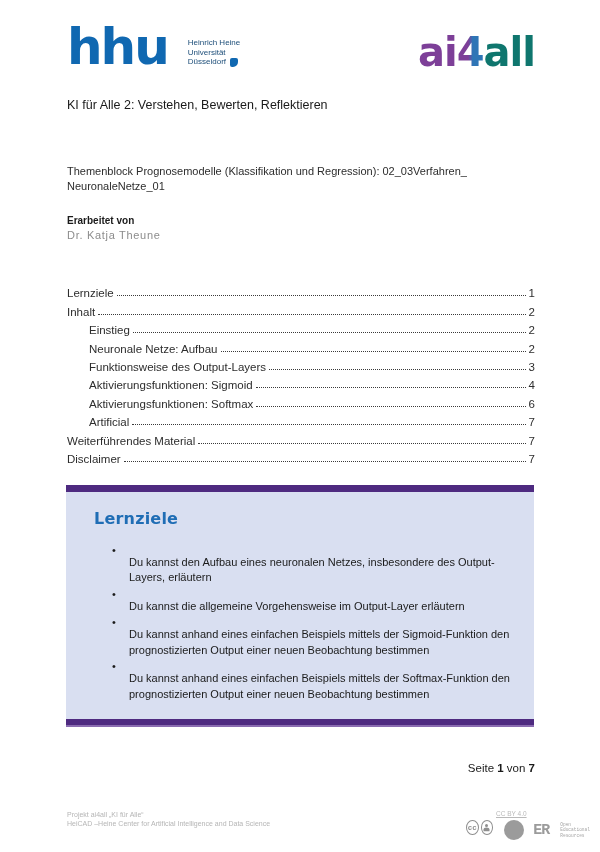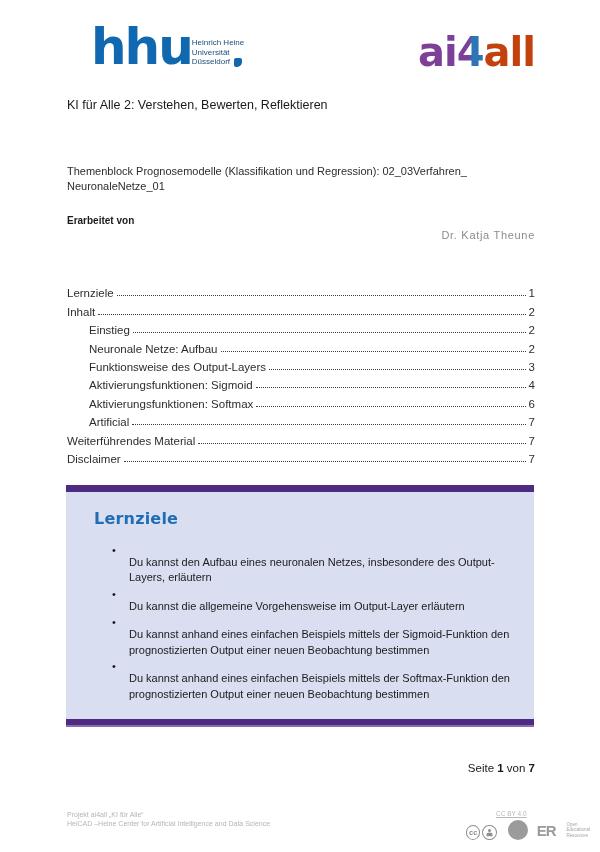--- a/index.html
+++ b/index.html
@@ -4,46 +4,46 @@
 <style>
   html,body{margin:0;padding:0;}
   body{
     width:600px;height:852px;background:#ffffff;overflow:hidden;position:relative;
     font-family:"Liberation Sans","DejaVu Sans",sans-serif;color:#2d2d2d;
   }
   .page{position:absolute;inset:0;padding:0 65px 0 67px;box-sizing:border-box;}
 
   
   .logo-row{display:flex;justify-content:space-between;align-items:flex-start;padding-top:30px;height:58px;}
-  .hhu-logo{display:flex;align-items:flex-end;gap:0;margin-left:24px;}
+  .hhu-logo{display:flex;align-items:flex-end;gap:20px;}
   .hhu-word{
     font-family:"DejaVu Sans",sans-serif;font-weight:bold;font-size:50px;line-height:40px;
     color:#1068b1;letter-spacing:-2px;display:inline-block;margin-top:-3px;
   }
   .hhu-lines{display:flex;flex-direction:column;font-size:8px;line-height:9.5px;color:#1d4e79;padding-top:8px;}
   .hhu-last-line{white-space:nowrap;}
   .hhu-dot{display:inline-block;width:8px;height:9px;background:#1068b1;border-radius:2px 2px 5px 2px;margin-left:4px;vertical-align:-3px;}
   .ai4all-logo{font-family:"DejaVu Sans",sans-serif;font-weight:bold;font-size:40px;line-height:40px;letter-spacing:-1px;margin-top:2px;}
   .ai4all-logo .ai{color:#7d3f98;}
   .ai4all-logo .four{
     background:linear-gradient(90deg,#7d3f98 42%,#2e75b6 58%);
     -webkit-background-clip:text;background-clip:text;color:#2e75b6;-webkit-text-fill-color:transparent;
   }
-  .ai4all-logo .all{color:#c2410c;}
+  .ai4all-logo .all{color:#0f766e;}
 
   
   .course-line{margin-top:10px;font-size:12.5px;color:#1a1a1a;}
   .themenblock{margin-top:52px;font-size:11px;line-height:14.5px;color:#2d2d2d;}
   .doc-title{
     margin:22px 0 0;font-family:"DejaVu Sans",sans-serif;font-size:29px;line-height:32px;
     font-weight:bold;color:#171717;letter-spacing:-0.3px;
   }
   .author{margin-top:22px;}
   .author-label{font-size:10px;font-weight:bold;color:#1a1a1a;}
-  .author-name{margin-top:3px;font-size:11px;color:#8c8c8c;letter-spacing:0.7px;text-align:right;}
+  .author-name{margin-top:3px;font-size:11px;color:#8c8c8c;letter-spacing:0.7px;}
 
   
   .toc{margin-top:40px;}
   .toc-row{display:flex;align-items:flex-end;height:18.4px;font-size:11.5px;color:#2d2d2d;cursor:pointer;}
   .toc-row.level-2{padding-left:22px;}
   .toc-label{white-space:nowrap;}
   .toc-dots{flex:1;margin:0 3px 3px;border-bottom:1.6px dotted #3a3a3a;}
   .toc-page{white-space:nowrap;}
 
   
@@ -55,21 +55,21 @@
   .lernziele-list{list-style:none;margin:15px 0 0;padding:0 0 0 18px;}
   .lernziele-list li{display:flex;font-size:11px;line-height:15.5px;color:#1a1a1a;margin-bottom:1px;}
   .bullet{width:17px;flex:none;}
   .li-text{flex:1;margin-top:12px;}
 
   
   .page-num{position:absolute;top:762px;right:65px;font-size:11.5px;color:#1a1a1a;}
   .project-info{position:absolute;top:810px;left:67px;font-size:7px;line-height:9px;color:#b5b5b5;}
   .license-block{position:absolute;top:810px;right:10px;width:132px;}
   .ccby-text{display:block;margin-left:38px;font-size:6.5px;color:#b9b9b9;text-decoration:underline;width:fit-content;cursor:pointer;}
-  .license-icons{display:flex;align-items:flex-end;margin-top:3px;padding-left:8px;}
+  .license-icons{display:flex;align-items:flex-start;margin-top:3px;padding-left:8px;font-family:Liberation Mono, monospace;}
   .cc-circle{
     width:15px;height:15px;border:1.8px solid #8f8f8f;border-radius:50%;
     display:flex;align-items:center;justify-content:center;
     font-size:7.5px;font-weight:bold;color:#8f8f8f;box-sizing:border-box;margin-right:2px;
   }
   .cc-circle svg{width:9px;height:9px;fill:#8f8f8f;}
   .oer-logo{display:flex;align-items:center;margin-left:9px;gap:8px;}
   .oer-circle{width:20px;height:20px;border-radius:50%;background:#9b9b9b;display:inline-block;flex:none;}
   .oer-er{font-size:15px;font-weight:bold;color:#9b9b9b;letter-spacing:-1px;margin-left:1px;}
   .oer-text{display:flex;flex-direction:column;font-size:4.5px;line-height:5.5px;color:#a5a5a5;margin-left:3px;}

